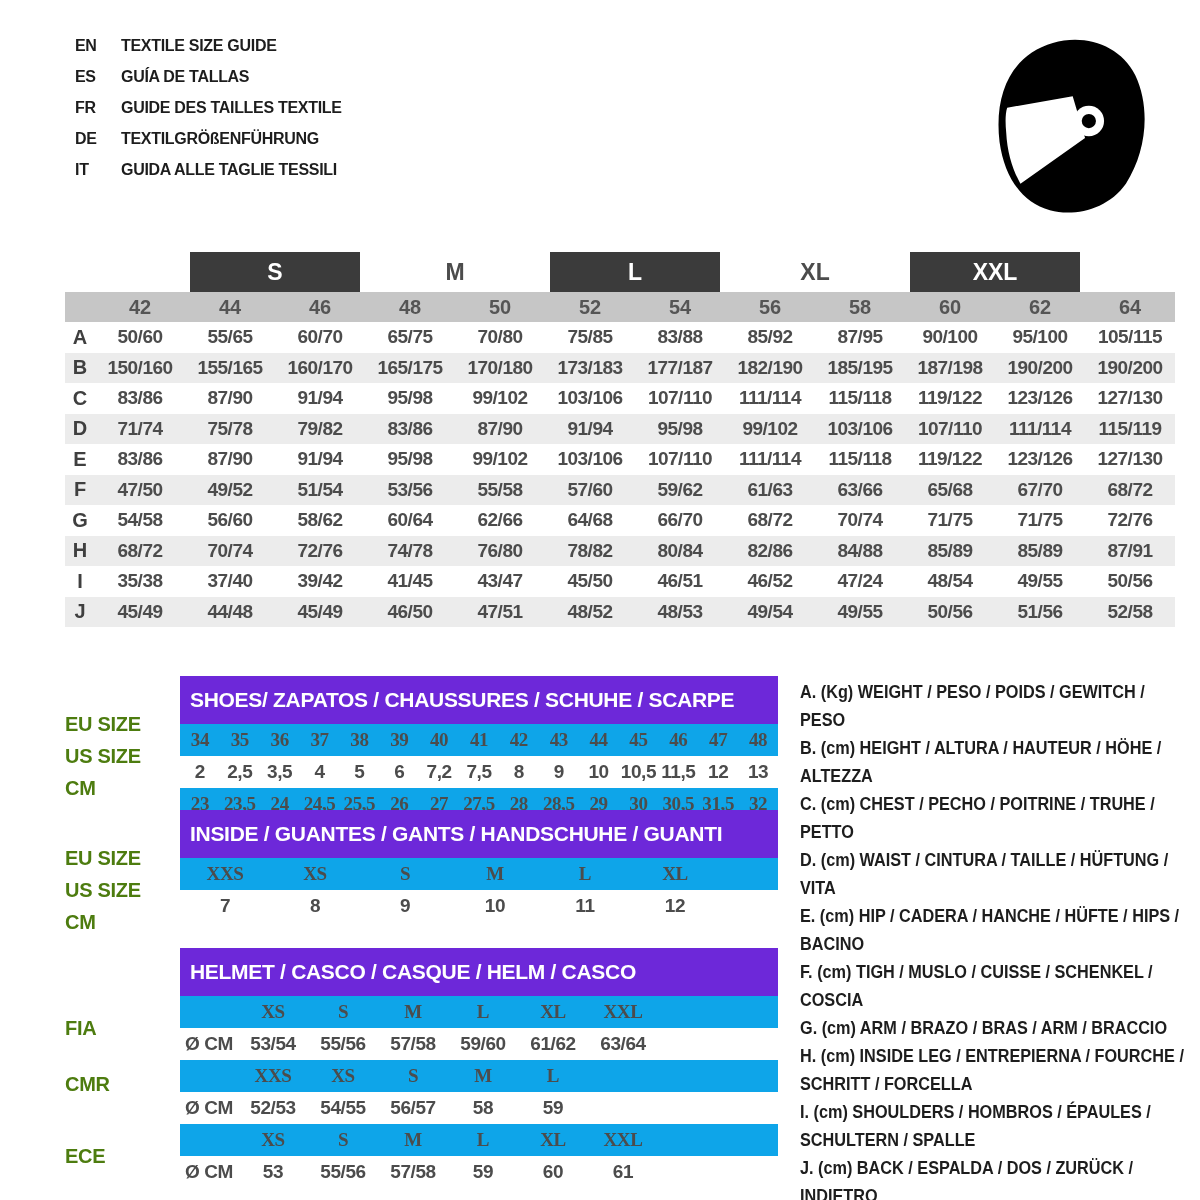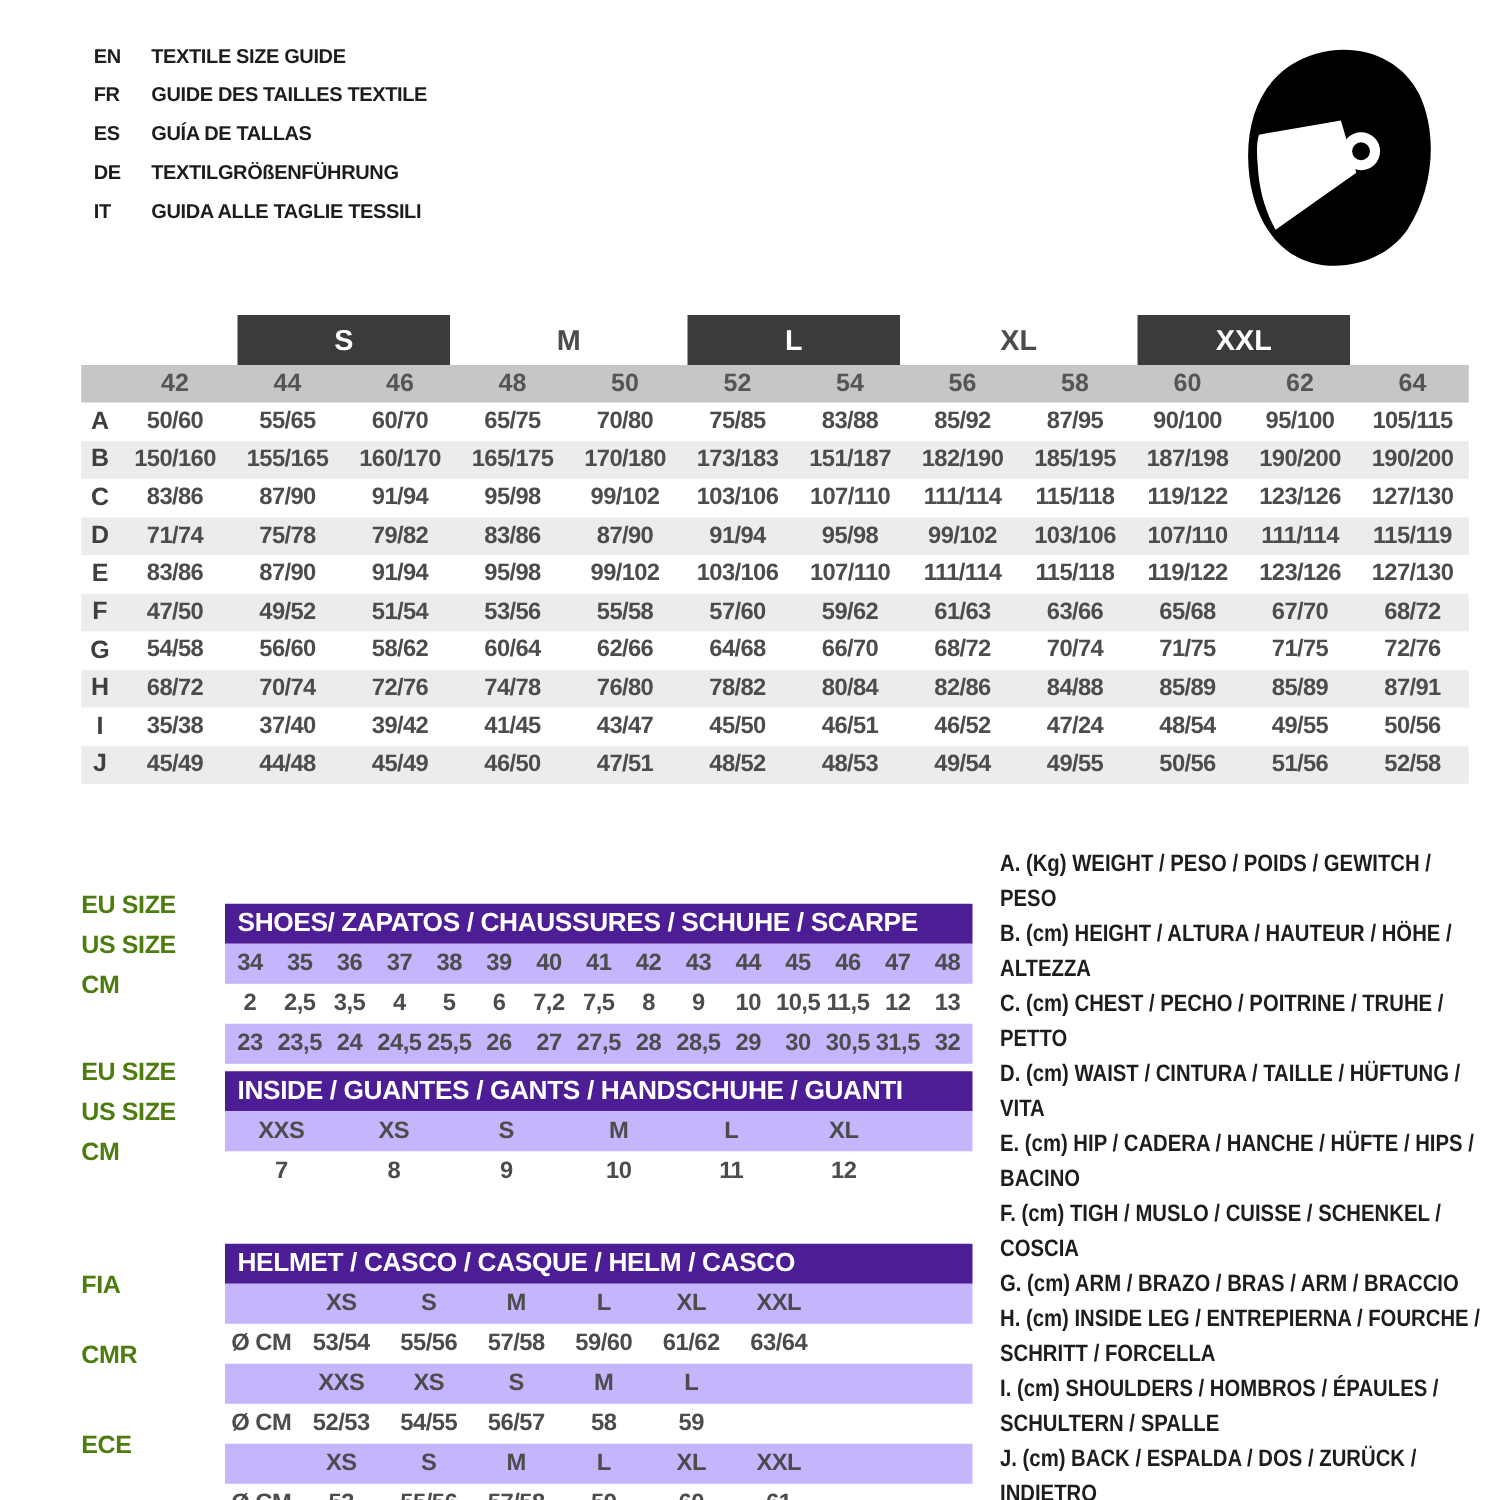--- a/index.html
+++ b/index.html
@@ -27,48 +27,48 @@
   .size-cell{display:flex;align-items:center;justify-content:center;font-weight:bold;font-size:20px;color:#555555;}
   .data-row{height:30.5px;}
   #data-rows .data-row:nth-child(even){background:#ececec;}
   .letter-cell{display:flex;align-items:center;justify-content:center;font-weight:bold;font-size:20px;color:#3f3f3f;}
   .val-cell{display:flex;align-items:center;justify-content:center;font-weight:bold;font-size:19px;letter-spacing:-0.5px;}
 
   
   .sub-label{position:absolute;left:65px;height:32px;display:flex;align-items:center;
              font-weight:bold;font-size:20px;color:#4d7c0f;letter-spacing:-0.3px;}
   .sub-table{position:absolute;left:180px;width:598px;}
-  .bar{height:32px;background:#4c1d95;color:#ffffff;font-weight:bold;font-size:21px;
-       display:flex;align-items:center;padding-left:10px;letter-spacing:-0.3px;box-sizing:border-box;margin-top:47px;}
+  .bar{height:48px;background:#6d28d9;color:#ffffff;font-weight:bold;font-size:21px;
+       display:flex;align-items:center;padding-left:10px;letter-spacing:-0.3px;box-sizing:border-box;}
   .sub-row{height:32px;display:grid;align-items:stretch;}
-  .sub-row.gray{background:#c4b5fd;}
+  .sub-row.gray{background:#0ea5e9;font-family:Liberation Serif, serif;}
   .sub-cell{display:flex;align-items:center;justify-content:center;font-weight:bold;font-size:19px;letter-spacing:-0.4px;color:#4c4c4c;}
   .cells15{grid-template-columns:repeat(15,1fr);}
   .cells6{grid-template-columns:repeat(6,90px) 1fr;}
   .helm-row{grid-template-columns:58px repeat(6,70px) 1fr;}
 
   
   #legend{left:800px;top:678px;width:460px;transform:scaleX(0.855);transform-origin:left top;}
   .legend-item{font-size:19px;font-weight:bold;color:#1d1d1d;line-height:28px;}
 </style>
 </head>
 <body>
 
 <div class="abs" id="languages">
   <div class="lang-row">
     <span class="lang-code">EN</span>
     <span>TEXTILE SIZE GUIDE</span>
   </div>
   <div class="lang-row">
+    <span class="lang-code">ES</span>
+    <span>GUÍA DE TALLAS</span>
+  </div>
+  <div class="lang-row">
     <span class="lang-code">FR</span>
     <span>GUIDE DES TAILLES TEXTILE</span>
-  </div>
-  <div class="lang-row">
-    <span class="lang-code">ES</span>
-    <span>GUÍA DE TALLAS</span>
   </div>
   <div class="lang-row">
     <span class="lang-code">DE</span>
     <span>TEXTILGRÖßENFÜHRUNG</span>
   </div>
   <div class="lang-row">
     <span class="lang-code">IT</span>
     <span>GUIDA ALLE TAGLIE TESSILI</span>
   </div>
 </div>
@@ -122,21 +122,21 @@
         <div class="val-cell">105/115</div>
       </div>
       <div class="data-row grid13">
         <div class="letter-cell">B</div>
         <div class="val-cell">150/160</div>
         <div class="val-cell">155/165</div>
         <div class="val-cell">160/170</div>
         <div class="val-cell">165/175</div>
         <div class="val-cell">170/180</div>
         <div class="val-cell">173/183</div>
-        <div class="val-cell">151/187</div>
+        <div class="val-cell">177/187</div>
         <div class="val-cell">182/190</div>
         <div class="val-cell">185/195</div>
         <div class="val-cell">187/198</div>
         <div class="val-cell">190/200</div>
         <div class="val-cell">190/200</div>
       </div>
       <div class="data-row grid13">
         <div class="letter-cell">C</div>
         <div class="val-cell">83/86</div>
         <div class="val-cell">87/90</div>

